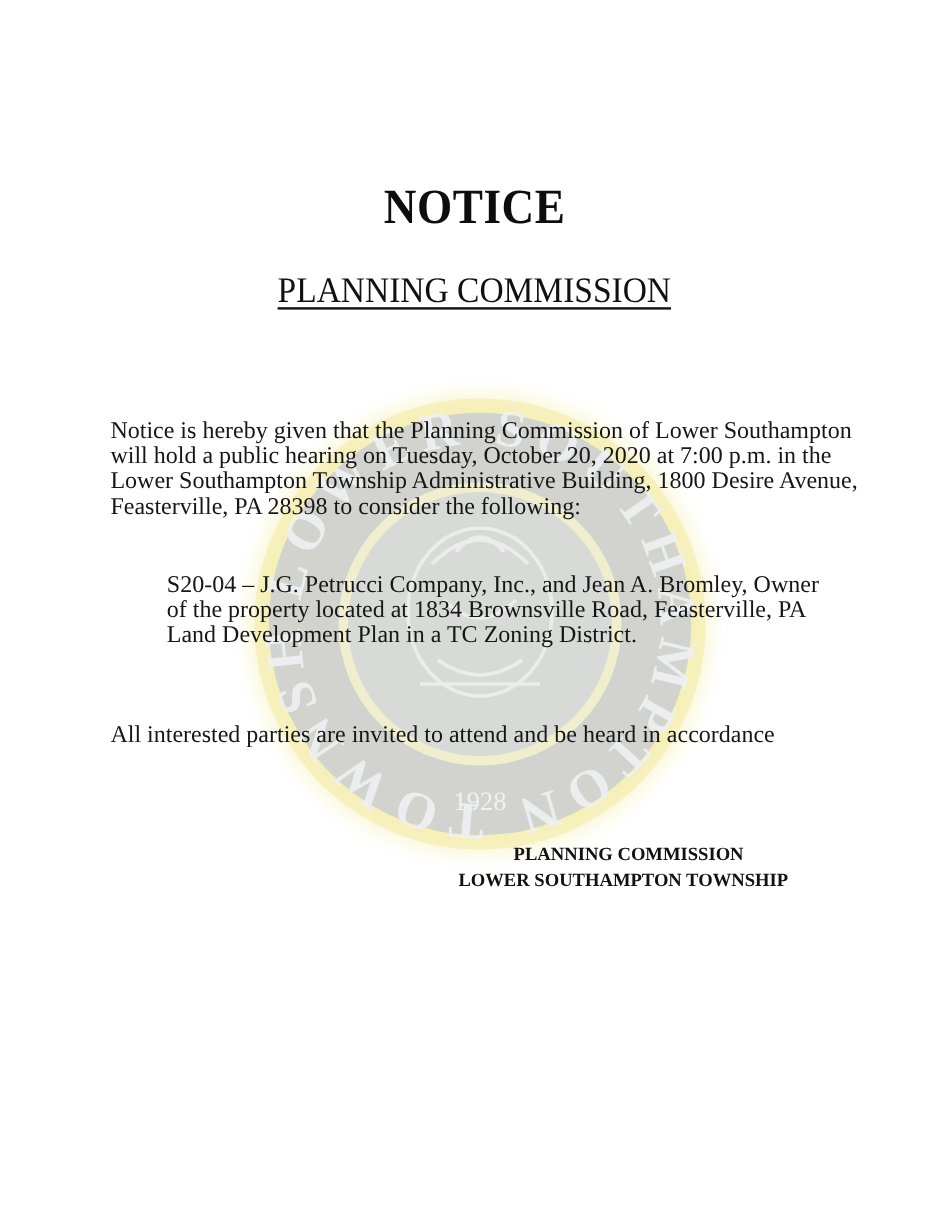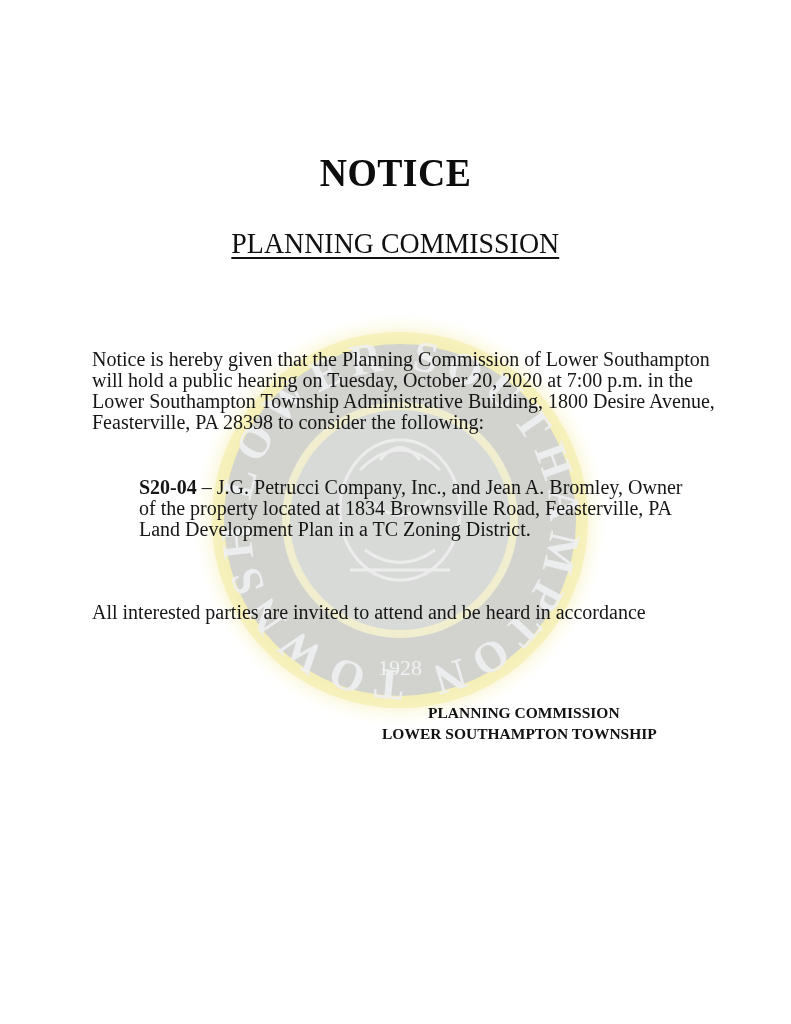--- a/index.html
+++ b/index.html
@@ -89,21 +89,21 @@
 
     .intro {
       left: 92px;
       top: 349px;
     }
     .item {
       left: 139px;
       top: 477px;
     }
     .item .code {
-      font-weight: bold;
+      font-weight: normal;
       margin-top: 24px;
     }
     .closing {
       left: 92px;
       top: 602px;
     }
 
     .signature {
       position: absolute;
       left: 0;

